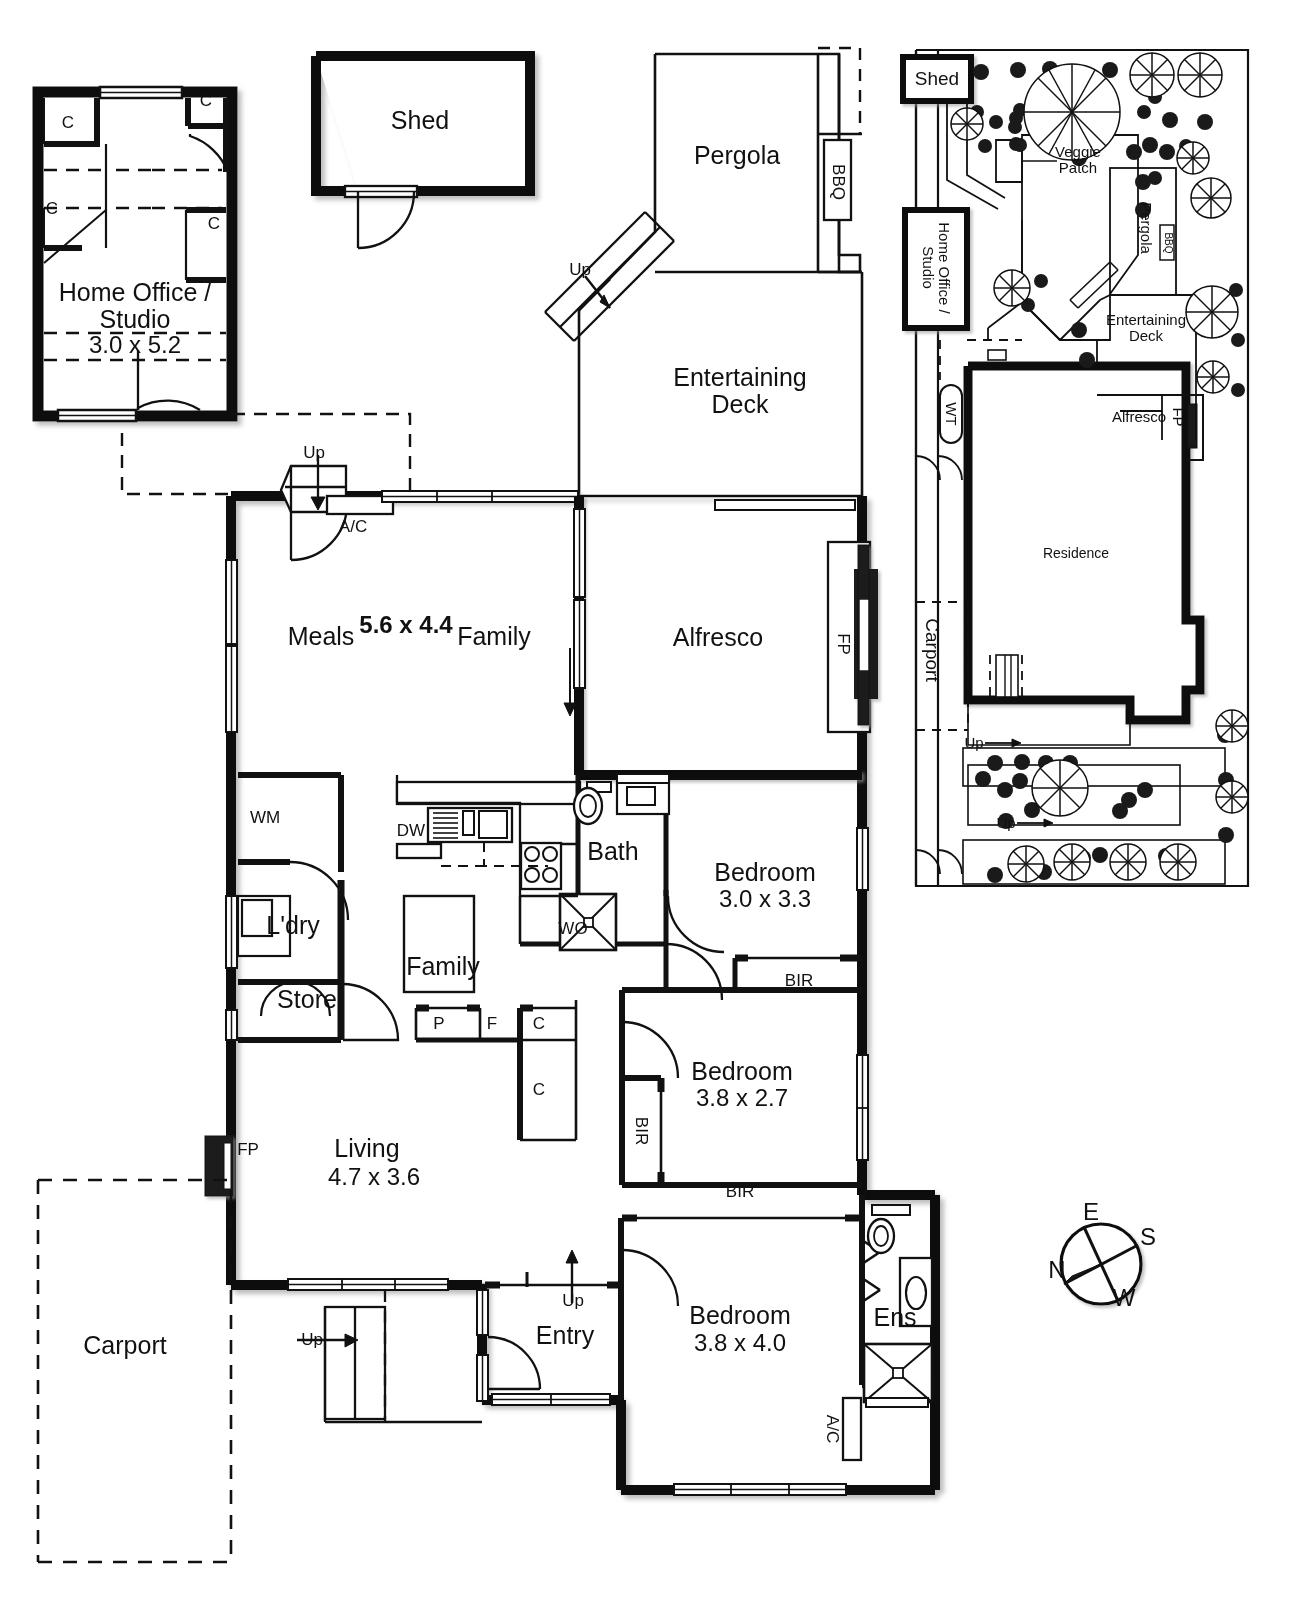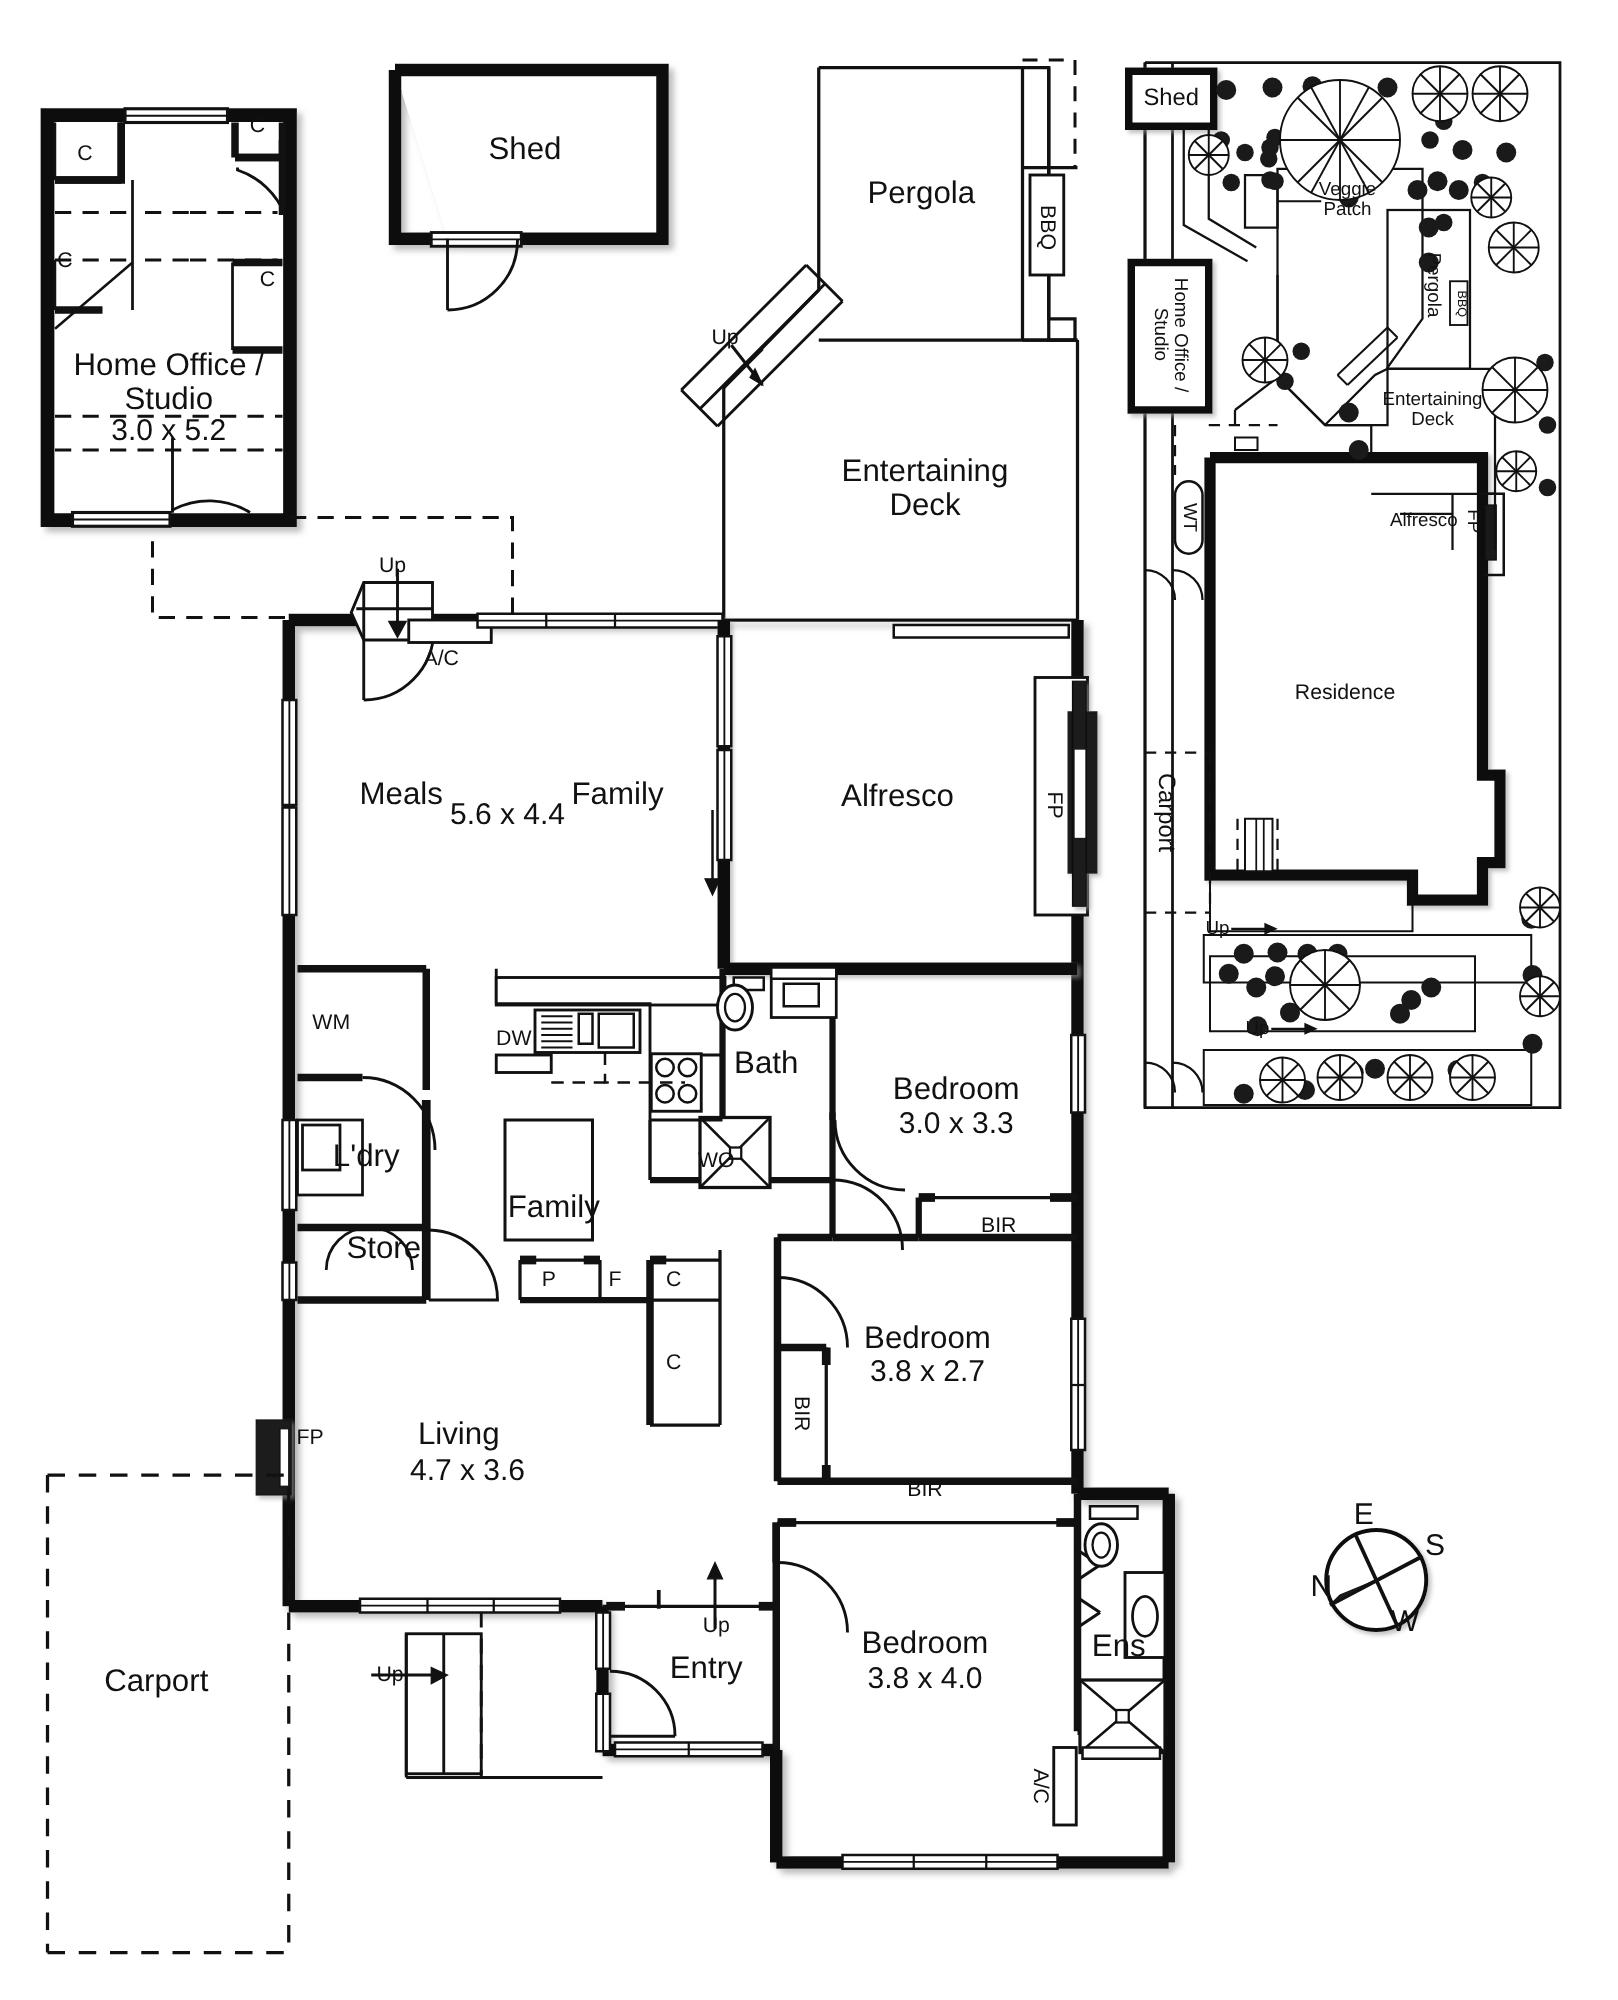--- a/index.html
+++ b/index.html
@@ -665,21 +665,21 @@
 <div class="lbl room ctr" style="left:737px;top:155px;">Pergola</div>
 <div class="lbl small vert ctr" style="left:838px;top:182px;">BBQ</div>
 <div class="lbl room ctr" style="left:740px;top:391px;">Entertaining
 Deck</div>
 <div class="lbl small ctr" style="left:580px;top:270px;">Up</div>
 
 <div class="lbl small ctr" style="left:314px;top:453px;">Up</div>
 <div class="lbl small ctr" style="left:353px;top:527px;">A/C</div>
 
 <div class="lbl room ctr" style="left:321px;top:636px;">Meals</div>
-<div class="lbl dim ctr" style="left:406px;top:652px;">5.6 x 4.4</div>
+<div class="lbl dim ctr" style="left:406px;top:625px;font-weight:bold;">5.6 x 4.4</div>
 <div class="lbl room ctr" style="left:494px;top:636px;">Family</div>
 <div class="lbl room ctr" style="left:718px;top:637px;">Alfresco</div>
 <div class="lbl small vert ctr" style="left:843px;top:644px;">FP</div>
 
 <div class="lbl small ctr" style="left:265px;top:818px;">WM</div>
 <div class="lbl room ctr" style="left:293px;top:925px;">L'dry</div>
 <div class="lbl room ctr" style="left:307px;top:999px;">Store</div>
 <div class="lbl small ctr" style="left:411px;top:831px;">DW</div>
 <div class="lbl room ctr" style="left:443px;top:966px;">Family</div>
 <div class="lbl small ctr" style="left:537px;top:929px;margin-left:36px;">WO</div>
@@ -717,21 +717,21 @@
 <div class="lbl tiny vert ctr" style="left:936px;top:268px;">Home Office /
 Studio</div>
 <div class="lbl tiny ctr" style="left:1036px;top:160px;margin-left:42px;">Veggie
 Patch</div>
 <div class="lbl tiny vert ctr" style="left:1146px;top:228px;">Pergola</div>
 <div class="lbl tiny vert ctr" style="left:1168px;top:243px;font-size:10px;">BBQ</div>
 <div class="lbl tiny ctr" style="left:1146px;top:328px;">Entertaining
 Deck</div>
 <div class="lbl tiny ctr" style="left:1139px;top:417px;">Alfresco</div>
 <div class="lbl tiny vert ctr" style="left:1178px;top:417px;">FP</div>
-<div class="lbl ctr" style="left:1076px;top:554px;font-size:17px;">Residence</div>
+<div class="lbl ctr" style="left:1076px;top:554px;font-size:14px;">Residence</div>
 <div class="lbl tiny vert ctr" style="left:932px;top:650px;font-size:19px;">Carport</div>
 <div class="lbl tiny vert ctr" style="left:951px;top:414px;">WT</div>
 <div class="lbl tiny ctr" style="left:974px;top:743px;">Up</div>
 <div class="lbl tiny ctr" style="left:1006px;top:823px;">Up</div>
 
 <div class="lbl ctr" style="left:1091px;top:1212px;font-size:24px;">E</div>
 <div class="lbl ctr" style="left:1148px;top:1237px;font-size:24px;">S</div>
 <div class="lbl ctr" style="left:1057px;top:1270px;font-size:24px;">N</div>
 <div class="lbl ctr" style="left:1124px;top:1298px;font-size:24px;">W</div>
 

